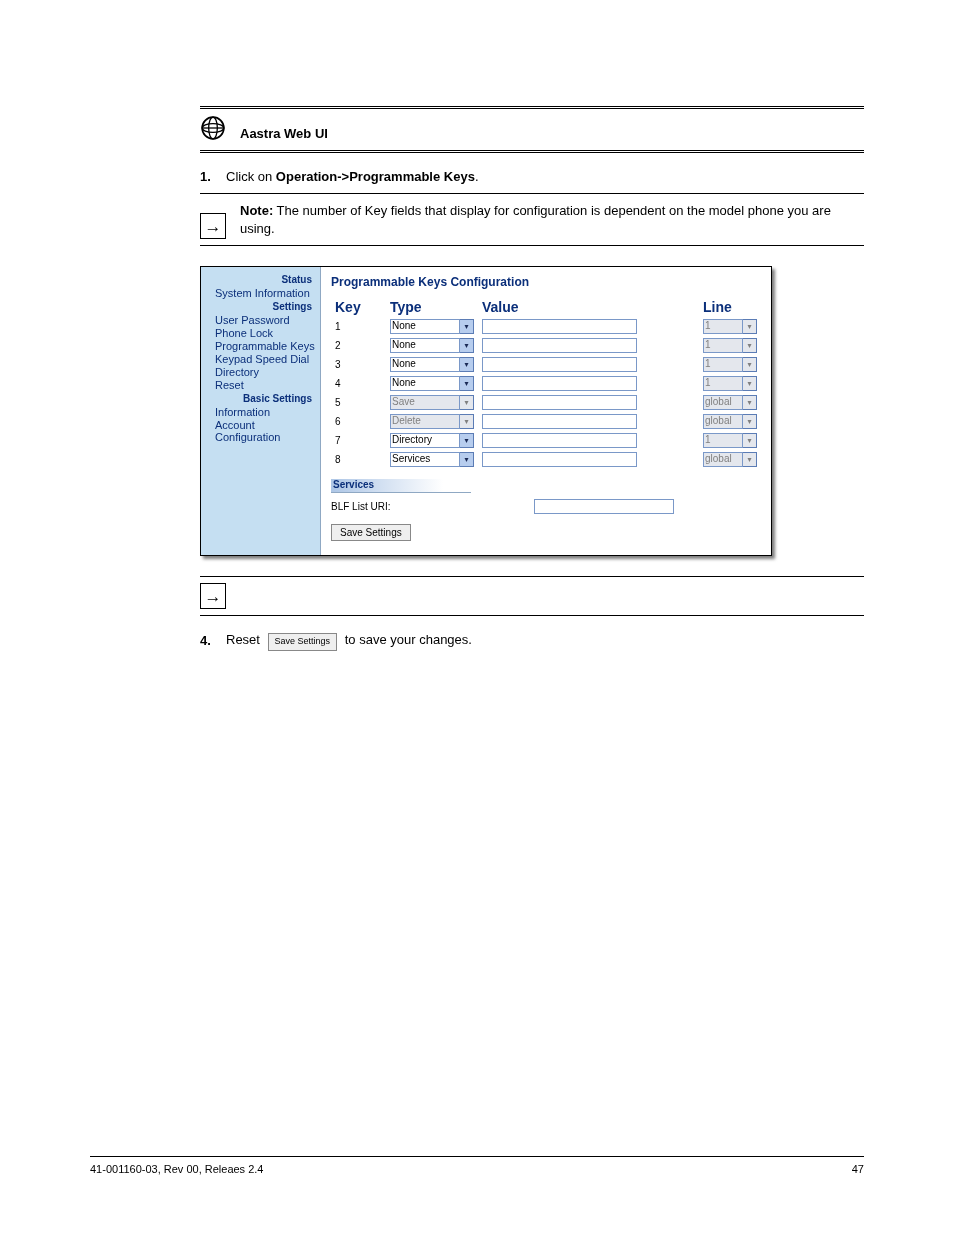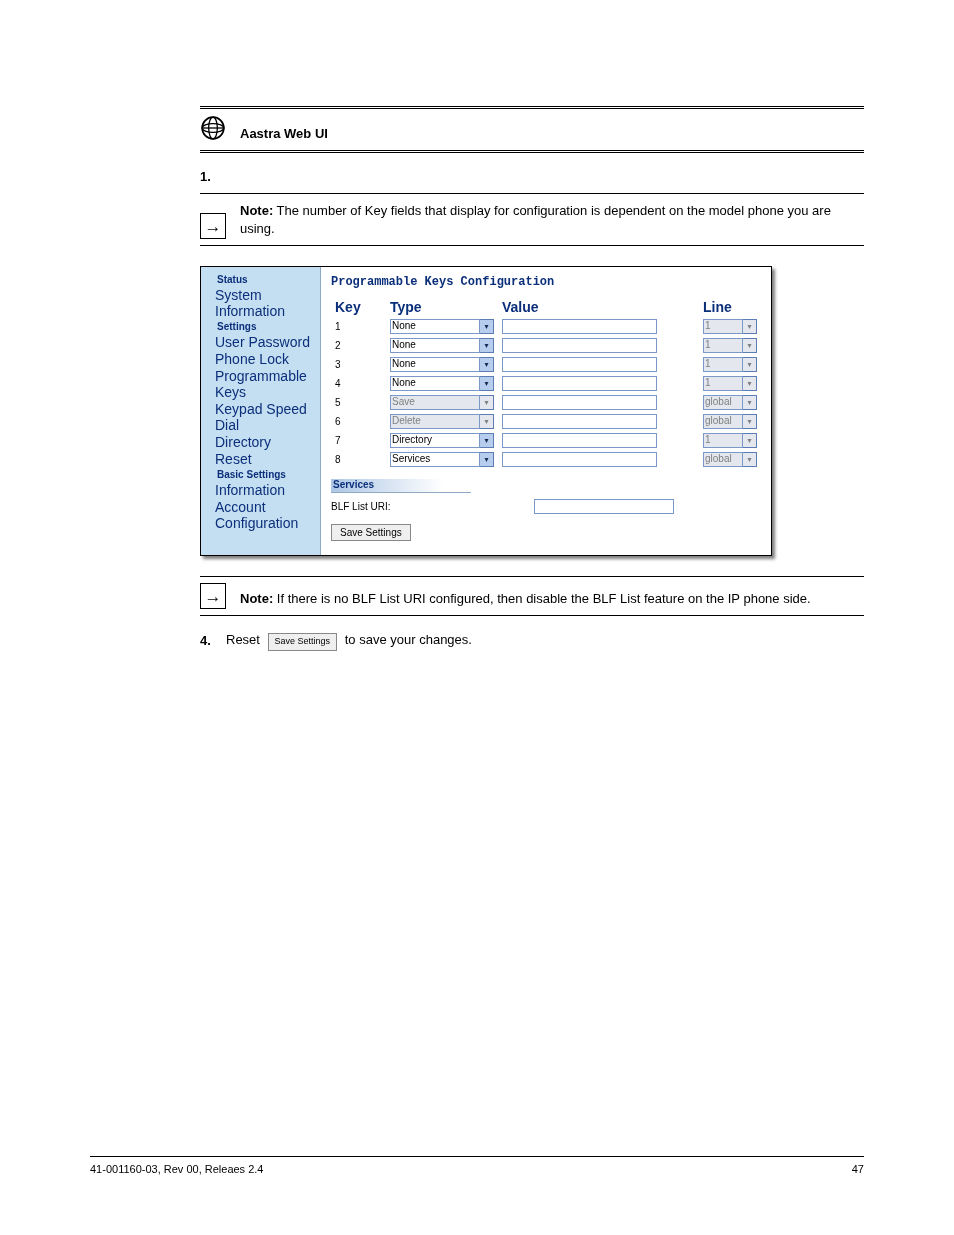--- a/index.html
+++ b/index.html
@@ -41,38 +41,38 @@
     box-shadow: 3px 3px 3px rgba(0,0,0,.5);
     display: flex;
     font-size: 10px;
   }
   .sidebar {
     width: 120px;
     background: #c5dff2;
     padding: 5px 4px;
     border-right: 1px solid #8fa8c3;
   }
-  .side-head { color: #0b2f7a; font-weight: bold; font-size: 10px; margin: 2px 12px; cursor: pointer; }
-  .side-sub { color: #0b2f7a; font-size: 14px; margin: 1px 0 1px 10px; cursor: pointer; }
+  .side-head { color: #0b2f7a; font-weight: bold; font-size: 10px; margin: 2px 4px; cursor: pointer; text-align: right; }
+  .side-sub { color: #0b2f7a; font-size: 11px; margin: 1px 0 1px 10px; cursor: pointer; }
   .main {
     flex: 1;
     padding: 8px 10px 14px 10px;
   }
-  .main-title { color: #0b2f7a; font-weight: bold; font-size: 12px; margin-bottom: 8px; font-family: Liberation Mono, monospace; }
+  .main-title { color: #0b2f7a; font-weight: bold; font-size: 12px; margin-bottom: 8px; }
   .tbl { width: 100%; border-collapse: collapse; }
   .tbl th { text-align: left; color: #0b2f7a; font-weight: bold; font-size: 14px; padding: 2px 4px; }
   .tbl td { padding: 2px 4px; vertical-align: middle; }
   .sel {
     font-size: 10px;
     border: 1px solid #7a98c8;
     background: #fff;
     height: 15px;
     padding: 0 1px;
   }
-  .sel.type { width: 90px; }
+  .sel.type { width: 70px; }
   .sel-wrap { display: inline-flex; align-items: stretch; }
   .sel-wrap .sel { }
   .drop-btn {
     width: 14px; height: 15px;
     border: 1px solid #5b7cb5;
     background: #b7cdee;
     display: inline-flex; align-items: center; justify-content: center;
     font-size: 8px; color: #1a2a55; border-left: none;
   }
   .sel.disabled, .drop-btn.disabled { background: #e4e7ed; color: #808080; }
@@ -137,20 +137,21 @@
           <ellipse cx="12" cy="12" rx="4" ry="10" fill="none" stroke="#000" stroke-width="1.2"></ellipse>
           <line x1="2" y1="12" x2="22" y2="12" stroke="#000" stroke-width="1.2"></line>
         </svg>
     </span>
     <span class="bold icon-text">Aastra Web UI</span>
   </div>
   <hr class="dbl">
 
   <div class="num-step">
     <span class="n">1.</span>
+    <span><span>Click on </span><span class="bold">Operation-&gt;Programmable Keys</span><span>.</span></span>
   </div>
 
   <hr class="sgl">
   <div class="icon-block">
     <span class="arrow-box">→</span>
     <span class="icon-text">
       <span class="bold">Note:</span>
       <span>The number of Key fields that display for configuration is dependent on the model phone you are using.</span>
     </span>
   </div>
@@ -286,24 +287,20 @@
         <span class="svc-label">BLF List URI:</span>
         <input class="blf-input" value="" style="">
       </div>
       <button class="save-btn-inner">Save Settings</button>
     </div>
   </div>
 
   <hr class="sgl">
   <div class="icon-block">
     <span class="arrow-box">→</span>
-    <span class="icon-text">
-      <span class="bold">Note:</span>
-      <span>If there is no BLF List URI configured, then disable the BLF List feature on the IP phone side.</span>
-    </span>
   </div>
   <hr class="sgl">
 
   <div class="num-step">
     <span class="n">4.</span>
     <span>
       <span>Reset </span>
       <span class="save-btn-img">Save Settings</span>
       <span> to save your changes.</span>
     </span>

